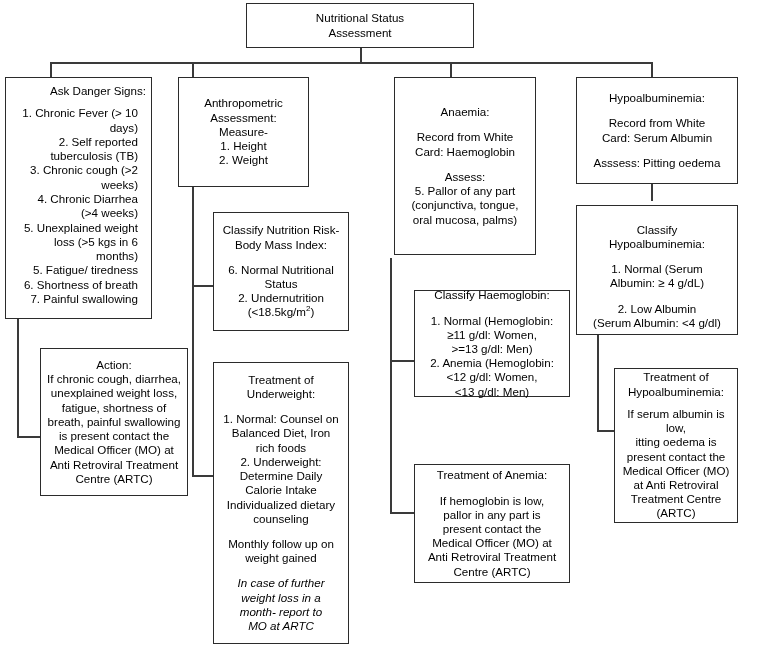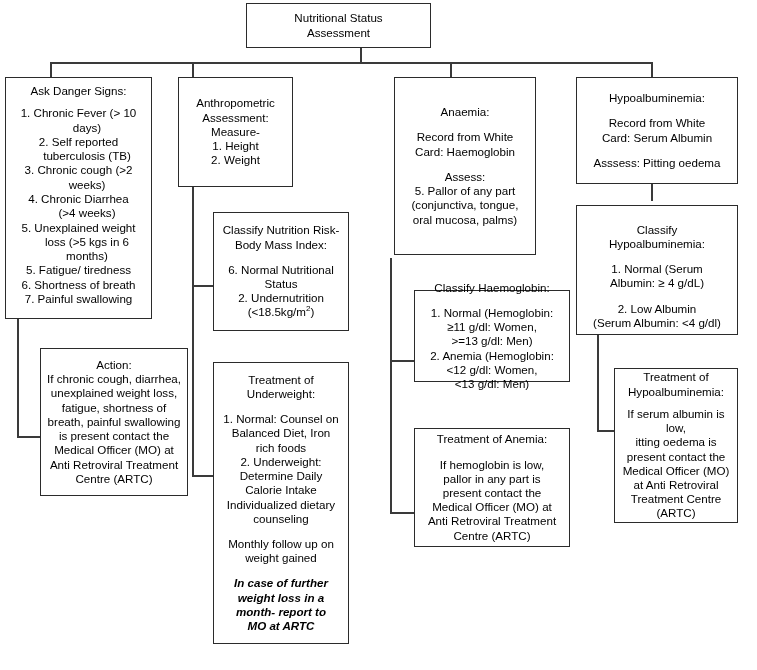--- a/index.html
+++ b/index.html
@@ -33,22 +33,22 @@
   .line {
     position: absolute;
     background: #3a3a3a;
     z-index: 1;
   }
   .h { height: 1.6px; }
   .v { width: 1.6px; }
 
   .t { font-size: 11.6px; line-height: 14.2px; }
   .center { text-align: center; }
-  .left { text-align: center; }
-  .ital { font-style: italic; font-weight: bold; }
+  .left { text-align: right; }
+  .ital { font-style: italic; }
   .gap { display: block; height: 11px; }
   .gap-sm { display: block; height: 8px; }
   sup { font-size: 8px; vertical-align: super; line-height: 0; }
 
   
   .numlist { margin: 8px; padding: 0; list-style: none; }
   .numlist li {
     display: block;
     padding-left: 17px;
     text-indent: -17px;
@@ -79,21 +79,21 @@
 
   <div class="line v" style="left:390px; top:258px; height:255px;"></div>
   <div class="line h" style="left:390px; top:360px; width:25px;"></div>
   <div class="line h" style="left:390px; top:512px; width:25px;"></div>
 
   <div class="line v" style="left:651px; top:184px; height:17px;"></div>
   <div class="line v" style="left:597px; top:330px; height:101px;"></div>
   <div class="line h" style="left:597px; top:330px; width:54px;"></div>
   <div class="line h" style="left:597px; top:430px; width:17px;"></div>
 
-  <div class="box" style="left:246px; top:3px; width:185px; height:45px;">
+  <div class="box" style="left:246px; top:3px; width:228px; height:45px;">
     <div class="inner t center">
       <span>Nutritional Status</span><br>
       <span>Assessment</span>
     </div>
   </div>
 
   <div class="box" style="left:5px; top:77px; width:147px; height:242px; justify-content:flex-start;">
     <div class="inner left t" style="padding-top:6px;">
       <div>Ask Danger Signs:</div>
       <ul class="numlist">
@@ -109,21 +109,21 @@
     </div>
   </div>
 
   <div class="box" style="left:40px; top:348px; width:148px; height:148px;">
     <div class="inner center t">
       <div>Action:</div>
       <div>If chronic cough, diarrhea, unexplained weight loss, fatigue, shortness of breath, painful swallowing is present contact the Medical Officer (MO) at Anti Retroviral Treatment Centre (ARTC)</div>
     </div>
   </div>
 
-  <div class="box" style="left:178px; top:77px; width:115px; height:110px;">
+  <div class="box" style="left:178px; top:77px; width:131px; height:110px;">
     <div class="inner center t">
       <span>Anthropometric</span><br>
       <span>Assessment:</span><br>
       <span>Measure-</span><br>
       <span>1. Height</span><br>
       <span>2. Weight</span>
     </div>
   </div>
 
   <div class="box" style="left:213px; top:212px; width:136px; height:119px;">
@@ -169,34 +169,34 @@
       <span>Record from White</span><br>
       <span>Card: Haemoglobin</span>
       <span class="gap"></span>
       <span>Assess:</span><br>
       <span>5. Pallor of any part</span><br>
       <span>(conjunctiva, tongue,</span><br>
       <span>oral mucosa, palms)</span>
     </div>
   </div>
 
-  <div class="box" style="left:414px; top:290px; width:156px; height:92px;">
+  <div class="box" style="left:414px; top:290px; width:156px; height:107px;">
     <div class="inner center t">
       <span>Classify Haemoglobin:</span>
       <span class="gap"></span>
       <span>1. Normal (Hemoglobin:</span><br>
       <span>≥11 g/dl: Women,</span><br>
       <span>&gt;=13 g/dl: Men)</span><br>
       <span>2. Anemia (Hemoglobin:</span><br>
       <span>&lt;12 g/dl: Women,</span><br>
       <span>&lt;13 g/dl: Men)</span>
     </div>
   </div>
 
-  <div class="box" style="left:414px; top:428px; width:156px; height:119px;">
+  <div class="box" style="left:414px; top:464px; width:156px; height:119px;">
     <div class="inner center t">
       <span>Treatment of Anemia:</span>
       <span class="gap"></span>
       <span>If hemoglobin is low,</span><br>
       <span>pallor in any part is</span><br>
       <span>present contact the</span><br>
       <span>Medical Officer (MO) at</span><br>
       <span>Anti Retroviral Treatment</span><br>
       <span>Centre (ARTC)</span>
     </div>

